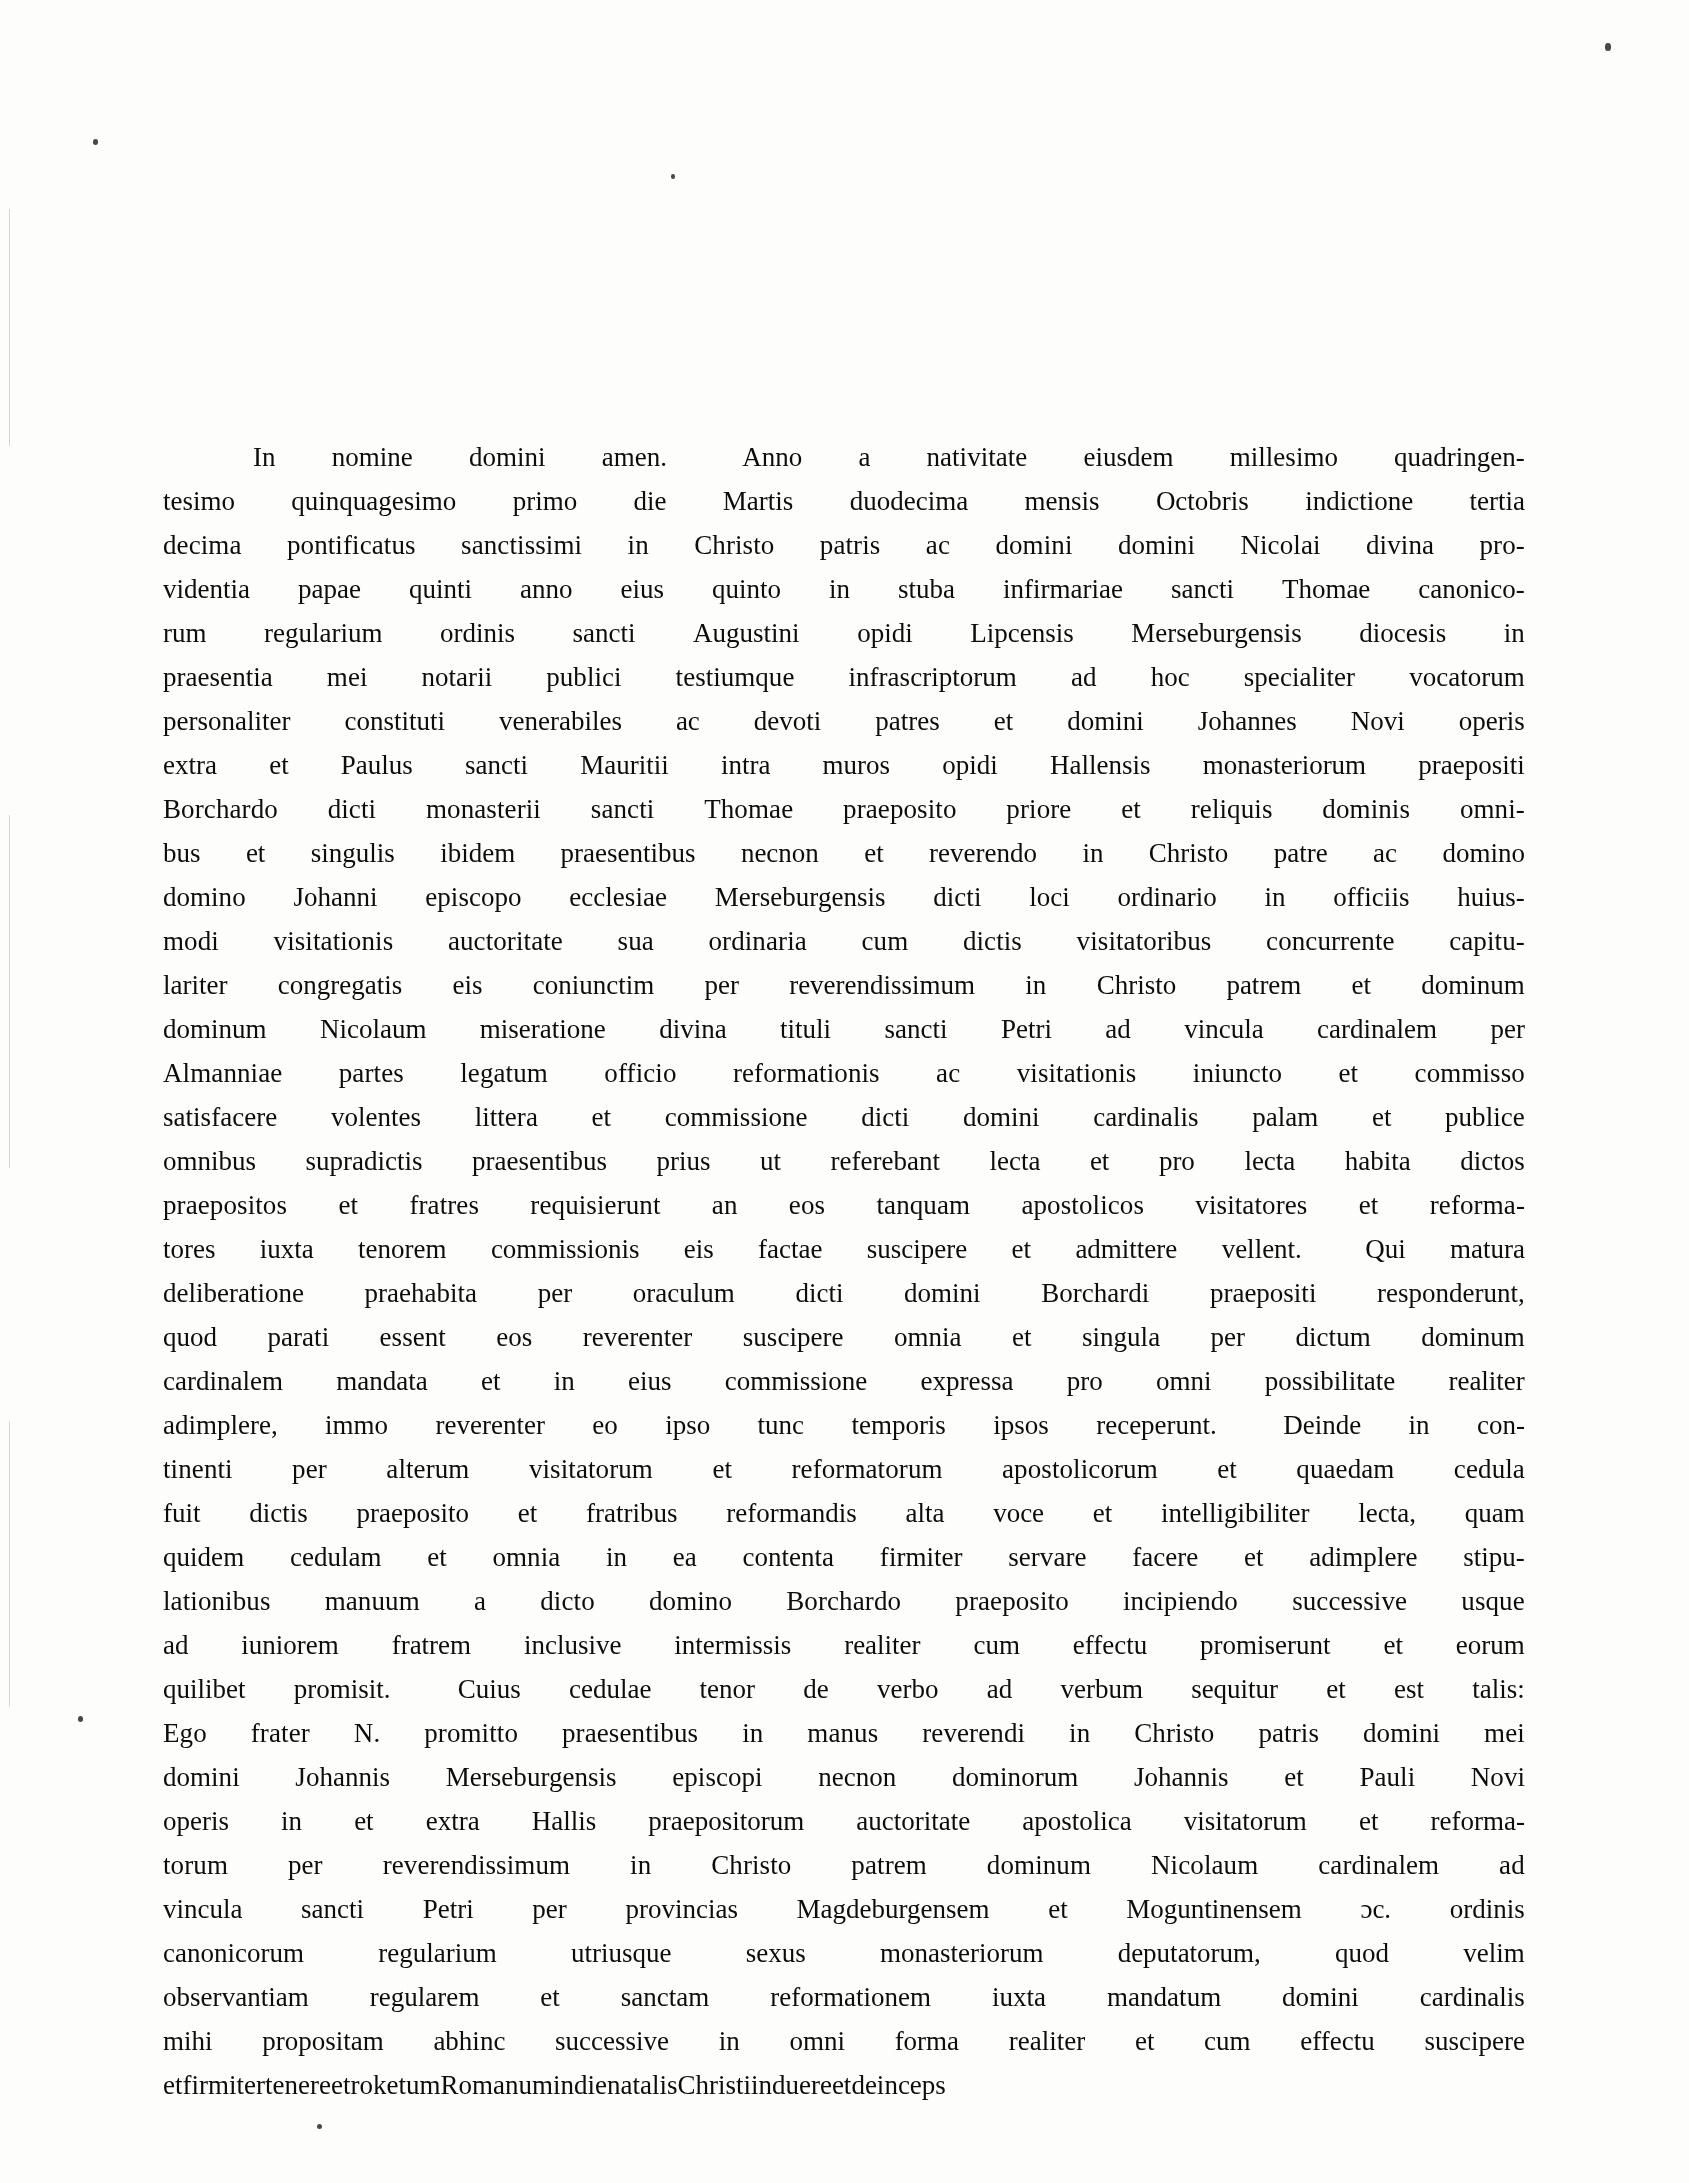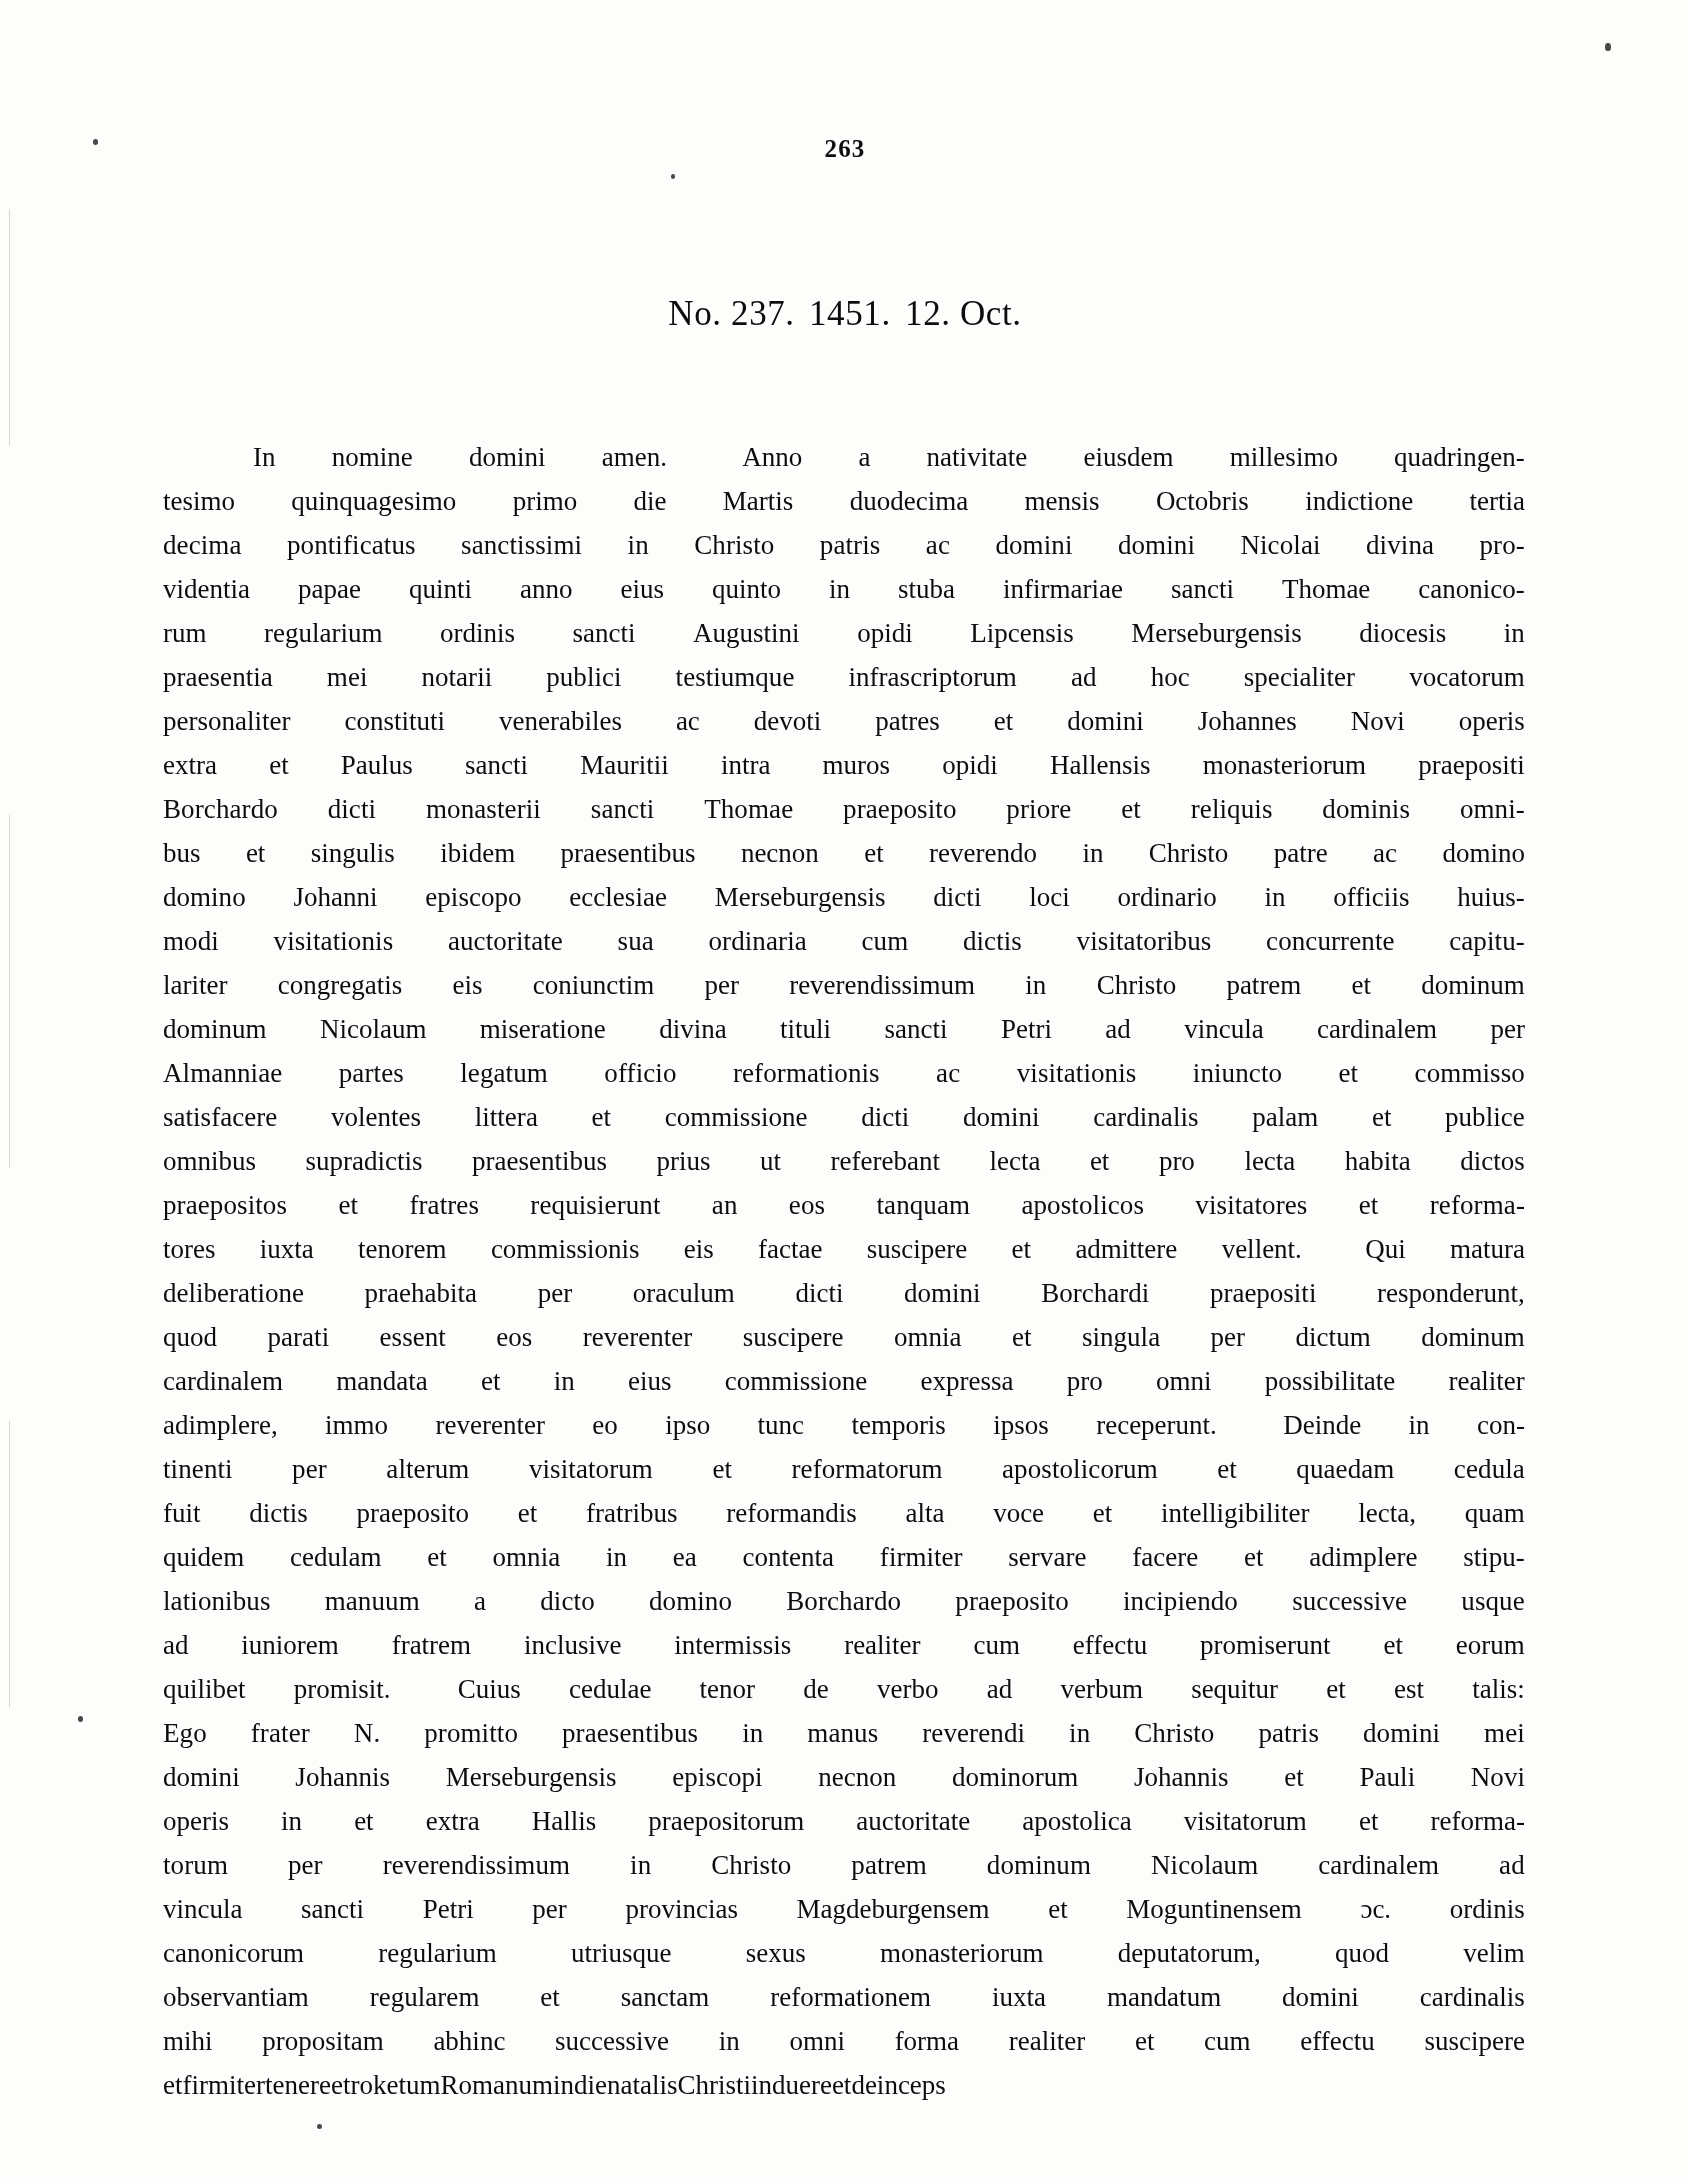--- a/index.html
+++ b/index.html
@@ -106,25 +106,21 @@
 
   <div class="speck" style="left:1605px; top:43px;  width:5.5px; height:7.7px;"></div>
   <div class="speck" style="left:671px; top:174px; width:4.4px;  height:5px;"></div>
   <div class="speck" style="left:93px;  top:139px; width:5px;  height:5.5px;"></div>
   <div class="speck" style="left:78px;  top:1716px;width:5px;  height:5.5px;"></div>
   <div class="speck" style="left:317px;  top:2124px;width:5px;  height:5px;"></div>
   <div class="edge-line" style="left:8.8px; top:209px; width:1.7px; height:237px;"></div>
   <div class="edge-line" style="left:8.8px; top:815px; width:1.7px; height:353px;"></div>
   <div class="edge-line" style="left:8.8px; top:1421px; width:1.7px; height:286px;"></div>
 
-  <div class="folio">263</div>
 
-  <div class="doc-heading">
-    <span>No. 237.</span><span class="gap"></span><span>1451.</span><span class="gap"></span><span>12. Oct.</span>
-  </div>
 
 
   <div class="body-block" id="body-block">
       <div class="line just"><span class="indent"></span><span class="w">In</span><span style="display: inline-block; width: 0px;"></span><span class="w">nomine</span><span style="display: inline-block; width: 0px;"></span><span class="w">domini</span><span style="display: inline-block; width: 0px;"></span><span class="w">amen.</span><span style="display: inline-block; width: 19px;"></span><span class="w">Anno</span><span style="display: inline-block; width: 0px;"></span><span class="w">a</span><span style="display: inline-block; width: 0px;"></span><span class="w">nativitate</span><span style="display: inline-block; width: 0px;"></span><span class="w">eiusdem</span><span style="display: inline-block; width: 0px;"></span><span class="w">millesimo</span><span style="display: inline-block; width: 0px;"></span><span class="w">quadringen-</span></div>
       <div class="line just"><span class="w">tesimo</span><span style="display: inline-block; width: 0px;"></span><span class="w">quinquagesimo</span><span style="display: inline-block; width: 0px;"></span><span class="w">primo</span><span style="display: inline-block; width: 0px;"></span><span class="w">die</span><span style="display: inline-block; width: 0px;"></span><span class="w">Martis</span><span style="display: inline-block; width: 0px;"></span><span class="w">duodecima</span><span style="display: inline-block; width: 0px;"></span><span class="w">mensis</span><span style="display: inline-block; width: 0px;"></span><span class="w">Octobris</span><span style="display: inline-block; width: 0px;"></span><span class="w">indictione</span><span style="display: inline-block; width: 0px;"></span><span class="w">tertia</span></div>
       <div class="line just"><span class="w">decima</span><span style="display: inline-block; width: 0px;"></span><span class="w">pontificatus</span><span style="display: inline-block; width: 0px;"></span><span class="w">sanctissimi</span><span style="display: inline-block; width: 0px;"></span><span class="w">in</span><span style="display: inline-block; width: 0px;"></span><span class="w">Christo</span><span style="display: inline-block; width: 0px;"></span><span class="w">patris</span><span style="display: inline-block; width: 0px;"></span><span class="w">ac</span><span style="display: inline-block; width: 0px;"></span><span class="w">domini</span><span style="display: inline-block; width: 0px;"></span><span class="w">domini</span><span style="display: inline-block; width: 0px;"></span><span class="w">Nicolai</span><span style="display: inline-block; width: 0px;"></span><span class="w">divina</span><span style="display: inline-block; width: 0px;"></span><span class="w">pro-</span></div>
       <div class="line just"><span class="w">videntia</span><span style="display: inline-block; width: 0px;"></span><span class="w">papae</span><span style="display: inline-block; width: 0px;"></span><span class="w">quinti</span><span style="display: inline-block; width: 0px;"></span><span class="w">anno</span><span style="display: inline-block; width: 0px;"></span><span class="w">eius</span><span style="display: inline-block; width: 0px;"></span><span class="w">quinto</span><span style="display: inline-block; width: 0px;"></span><span class="w">in</span><span style="display: inline-block; width: 0px;"></span><span class="w">stuba</span><span style="display: inline-block; width: 0px;"></span><span class="w">infirmariae</span><span style="display: inline-block; width: 0px;"></span><span class="w">sancti</span><span style="display: inline-block; width: 0px;"></span><span class="w">Thomae</span><span style="display: inline-block; width: 0px;"></span><span class="w">canonico-</span></div>
       <div class="line just"><span class="w">rum</span><span style="display: inline-block; width: 0px;"></span><span class="w">regularium</span><span style="display: inline-block; width: 0px;"></span><span class="w">ordinis</span><span style="display: inline-block; width: 0px;"></span><span class="w">sancti</span><span style="display: inline-block; width: 0px;"></span><span class="w">Augustini</span><span style="display: inline-block; width: 0px;"></span><span class="w">opidi</span><span style="display: inline-block; width: 0px;"></span><span class="w">Lipcensis</span><span style="display: inline-block; width: 0px;"></span><span class="w">Merseburgensis</span><span style="display: inline-block; width: 0px;"></span><span class="w">diocesis</span><span style="display: inline-block; width: 0px;"></span><span class="w">in</span></div>
       <div class="line just"><span class="w">praesentia</span><span style="display: inline-block; width: 0px;"></span><span class="w">mei</span><span style="display: inline-block; width: 0px;"></span><span class="w">notarii</span><span style="display: inline-block; width: 0px;"></span><span class="w">publici</span><span style="display: inline-block; width: 0px;"></span><span class="w">testiumque</span><span style="display: inline-block; width: 0px;"></span><span class="w">infrascriptorum</span><span style="display: inline-block; width: 0px;"></span><span class="w">ad</span><span style="display: inline-block; width: 0px;"></span><span class="w">hoc</span><span style="display: inline-block; width: 0px;"></span><span class="w">specialiter</span><span style="display: inline-block; width: 0px;"></span><span class="w">vocatorum</span></div>
       <div class="line just"><span class="w">personaliter</span><span style="display: inline-block; width: 0px;"></span><span class="w">constituti</span><span style="display: inline-block; width: 0px;"></span><span class="w">venerabiles</span><span style="display: inline-block; width: 0px;"></span><span class="w">ac</span><span style="display: inline-block; width: 0px;"></span><span class="w">devoti</span><span style="display: inline-block; width: 0px;"></span><span class="w">patres</span><span style="display: inline-block; width: 0px;"></span><span class="w">et</span><span style="display: inline-block; width: 0px;"></span><span class="w">domini</span><span style="display: inline-block; width: 0px;"></span><span class="w">Johannes</span><span style="display: inline-block; width: 0px;"></span><span class="w">Novi</span><span style="display: inline-block; width: 0px;"></span><span class="w">operis</span></div>

